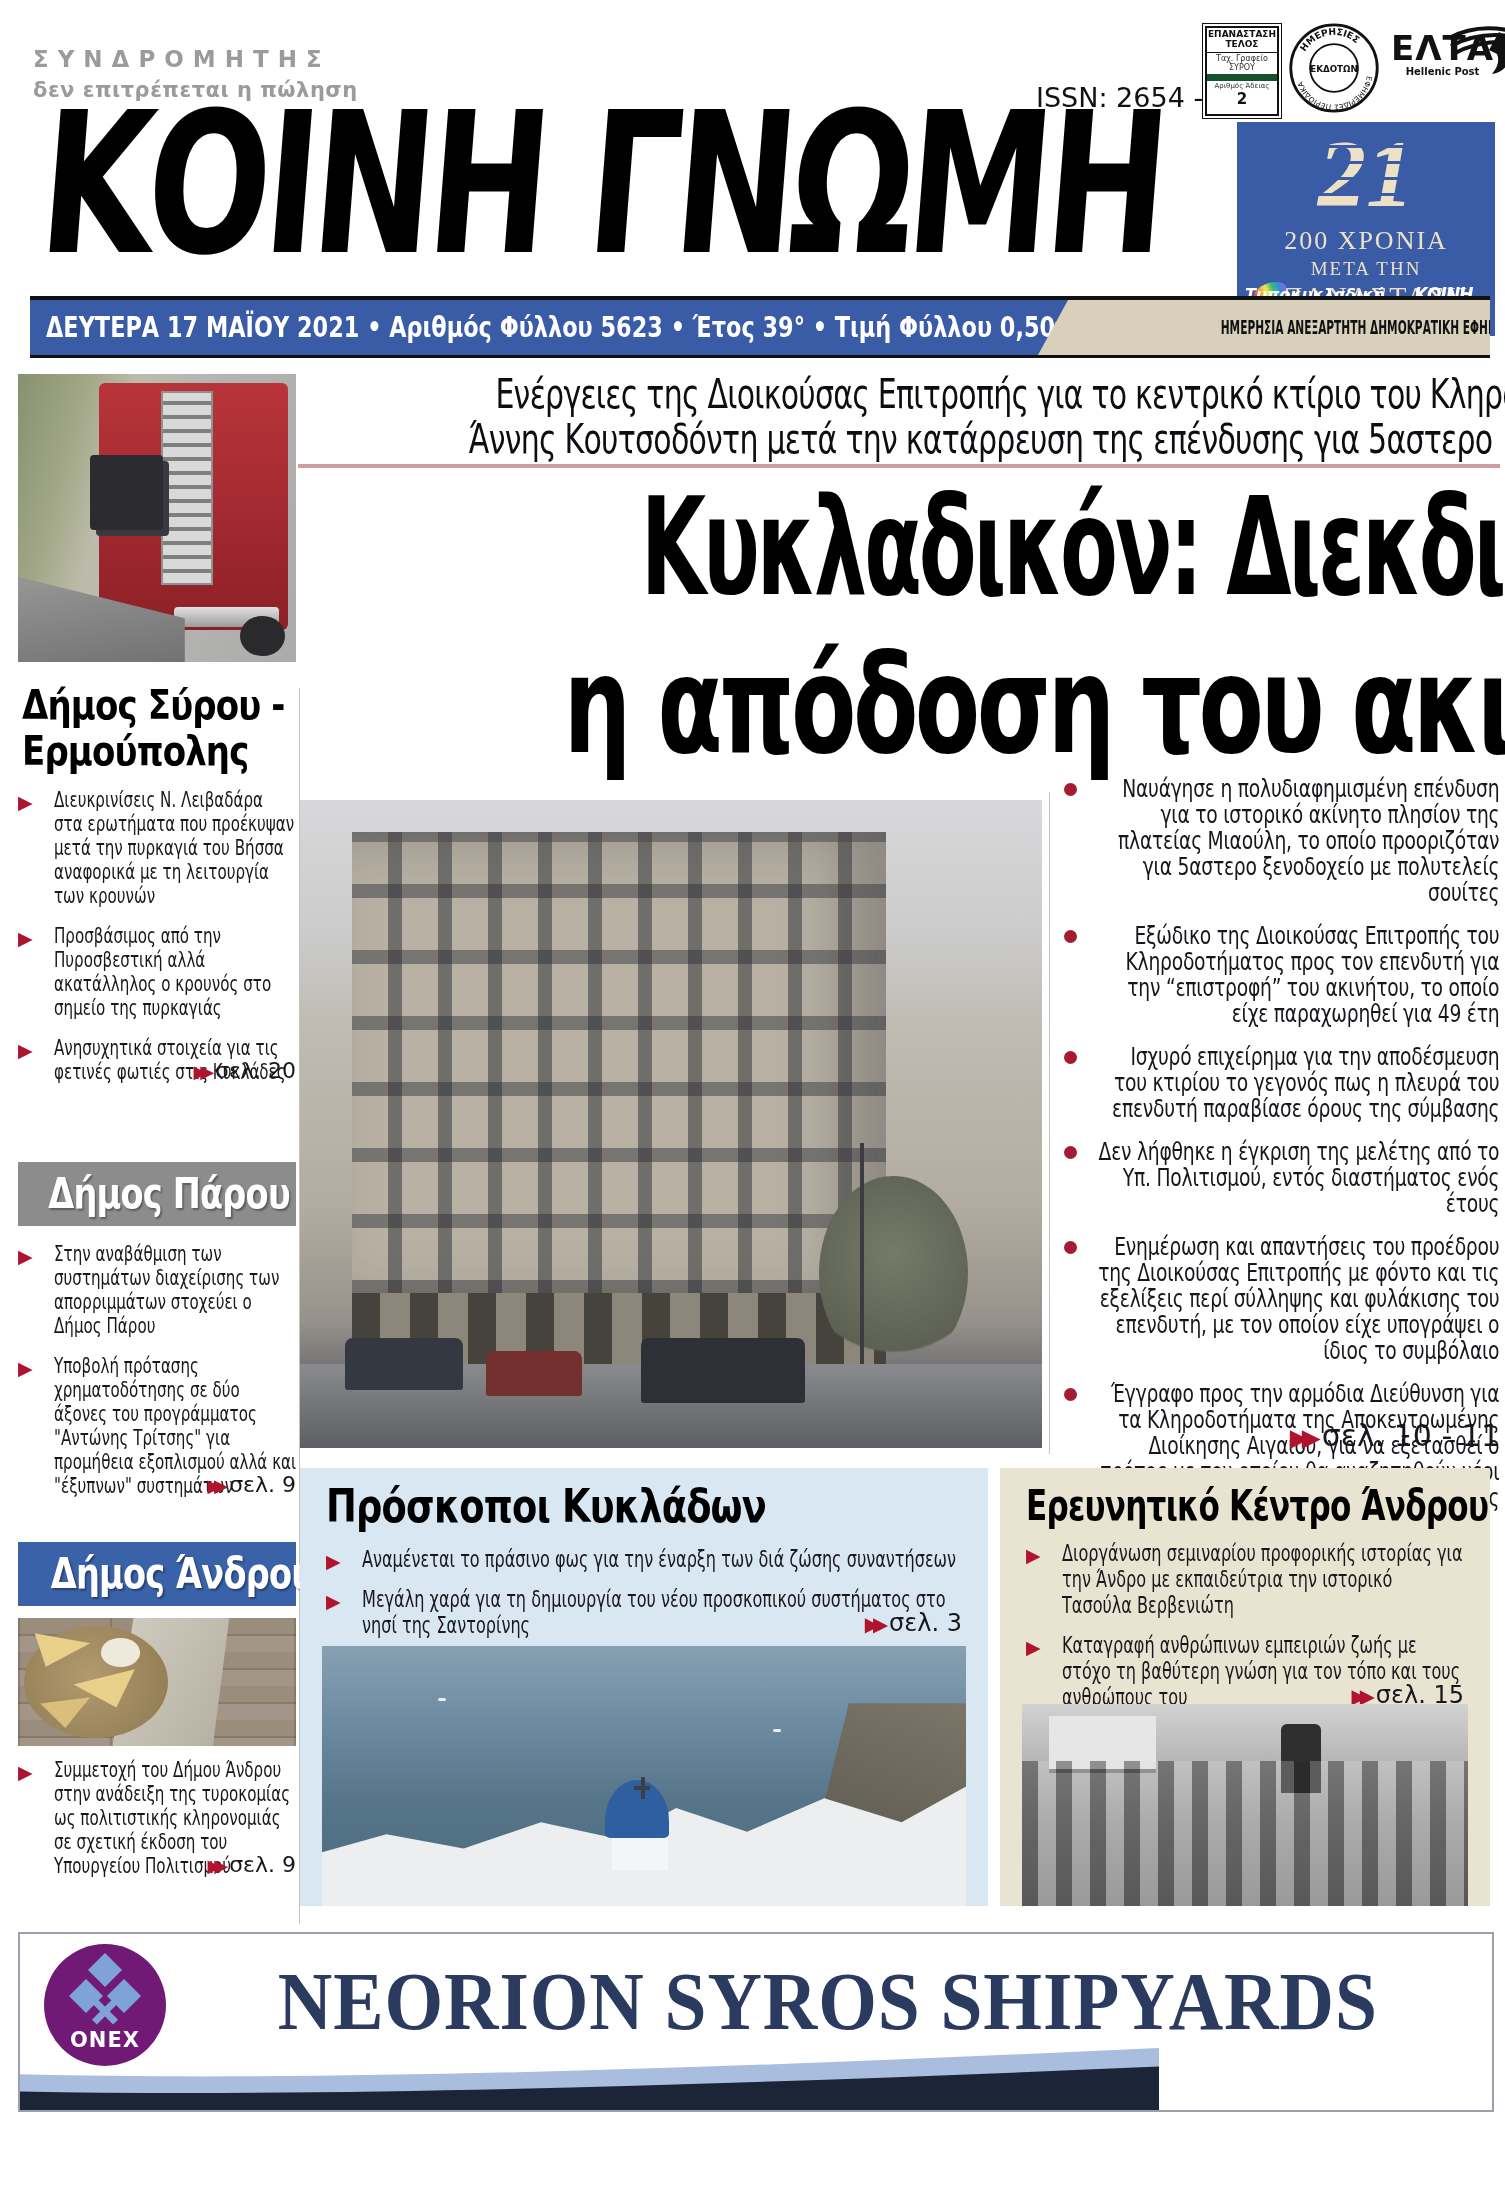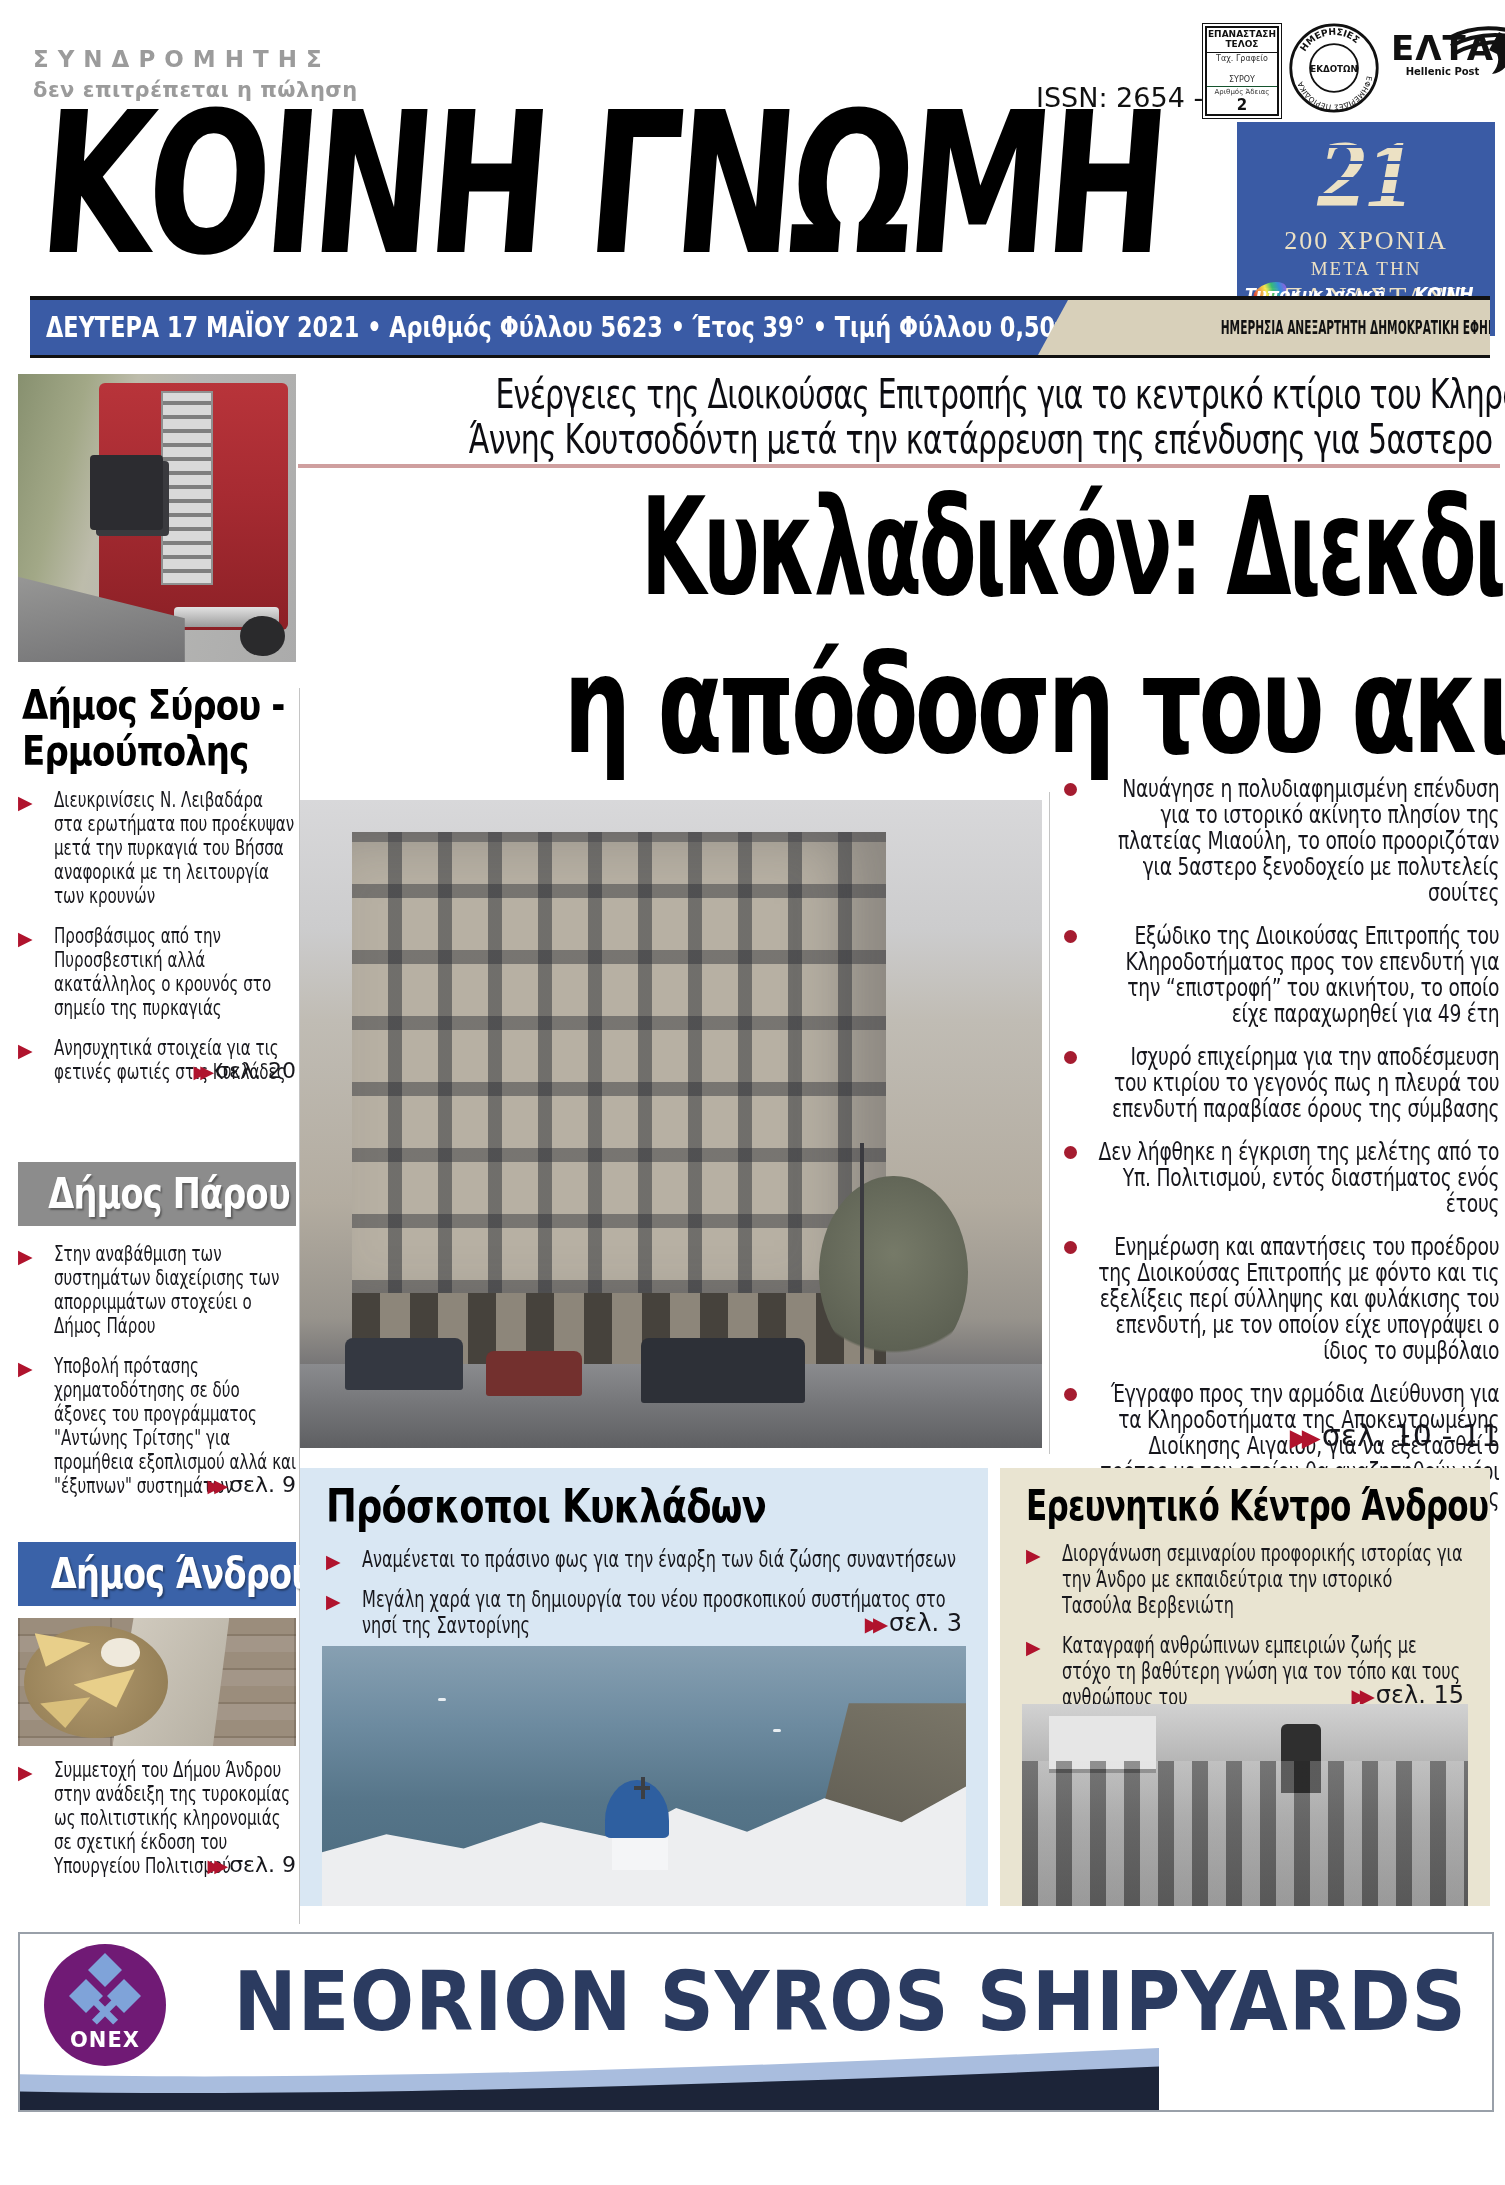--- a/index.html
+++ b/index.html
@@ -10,21 +10,21 @@
   
   .subscriber{left:33px;top:46px;color:#9b9b9b;}
   .subscriber .l1{font-size:23px;font-weight:bold;letter-spacing:9px;}
   .subscriber .l2{font-size:21px;font-weight:bold;margin-top:6px;letter-spacing:.5px;}
   .issn{left:1036px;top:82px;font-size:27px;color:#111;}
   .stampbox{left:1205px;top:26px;width:70px;height:86px;border:2px solid #111;outline:1px solid #111;outline-offset:2px;
             background:#fff;text-align:center;line-height:1.1;}
   .stampbox .r1{font-size:9px;font-weight:bold;padding-top:2px;}
   .stampbox .r2{font-size:9px;font-weight:bold;border-bottom:1px solid #111;padding-bottom:2px;}
   .stampbox .r3{font-size:8px;padding-top:2px;color:#333;}
-  .stampbox .r4{font-size:8px;border-bottom:1px solid #14532d;padding-bottom:2px;color:#333;margin-top:12px;}
+  .stampbox .r4{font-size:8px;border-bottom:7px solid #14532d;padding-bottom:2px;color:#333;}
   .stampbox .r5{font-size:7px;padding-top:2px;color:#333;}
   .stampbox .r6{font-size:15px;font-weight:bold;}
   .seal{left:1288px;top:22px;width:92px;height:92px;}
   .elta{left:1385px;top:28px;width:115px;text-align:center;}
   .elta .name{font-size:34px;font-weight:bold;letter-spacing:1px;}
   .elta .sub{font-size:10px;font-weight:bold;margin-top:-2px;}
   .elta-wing{position:absolute;left:62px;top:-6px;}
 
   
   .masthead{left:34px;top:86px;width:1200px;height:205px;overflow:visible;}
@@ -194,21 +194,21 @@
   .ad{left:18px;top:1932px;width:1472px;height:176px;background:#fff;border:2px solid #99a0a9;overflow:hidden;}
   .onex{position:absolute;left:24px;top:10px;width:122px;height:122px;border-radius:50%;background:#701a75;}
   .dia{position:absolute;width:24px;height:24px;background:#7fa3d9;transform:rotate(45deg);}
   .d1{left:49px;top:14px;}
   .d2{left:30px;top:40px;}
   .d3{left:68px;top:40px;}
   .xbar{position:absolute;width:30px;height:7px;background:#7fa3d9;left:46px;top:64px;}
   .x1{transform:rotate(45deg);}
   .x2{transform:rotate(-45deg);}
   .onexlabel{position:absolute;left:0;right:0;bottom:14px;text-align:center;color:#fff;font-weight:bold;font-size:21px;letter-spacing:1px;}
-  .adtitle{position:absolute;left:160px;right:16px;top:26px;height:84px;line-height:84px;text-align:center;color:#2b3b60;}
+  .adtitle{position:absolute;left:160px;right:16px;top:26px;height:84px;line-height:84px;text-align:center;color:#2b3b60;font-family:Liberation Serif, serif;}
   .adtitle span{display:inline-block;font-size:82px;font-weight:800;letter-spacing:1px;
                 transform:scaleX(.92);transform-origin:50% 50%;white-space:nowrap;}
   .waves{position:absolute;left:0;right:0;bottom:0;height:62px;}
 </style>
 </head>
 <body>
 
 <div class="page">
 
   <div class="abs subscriber">

